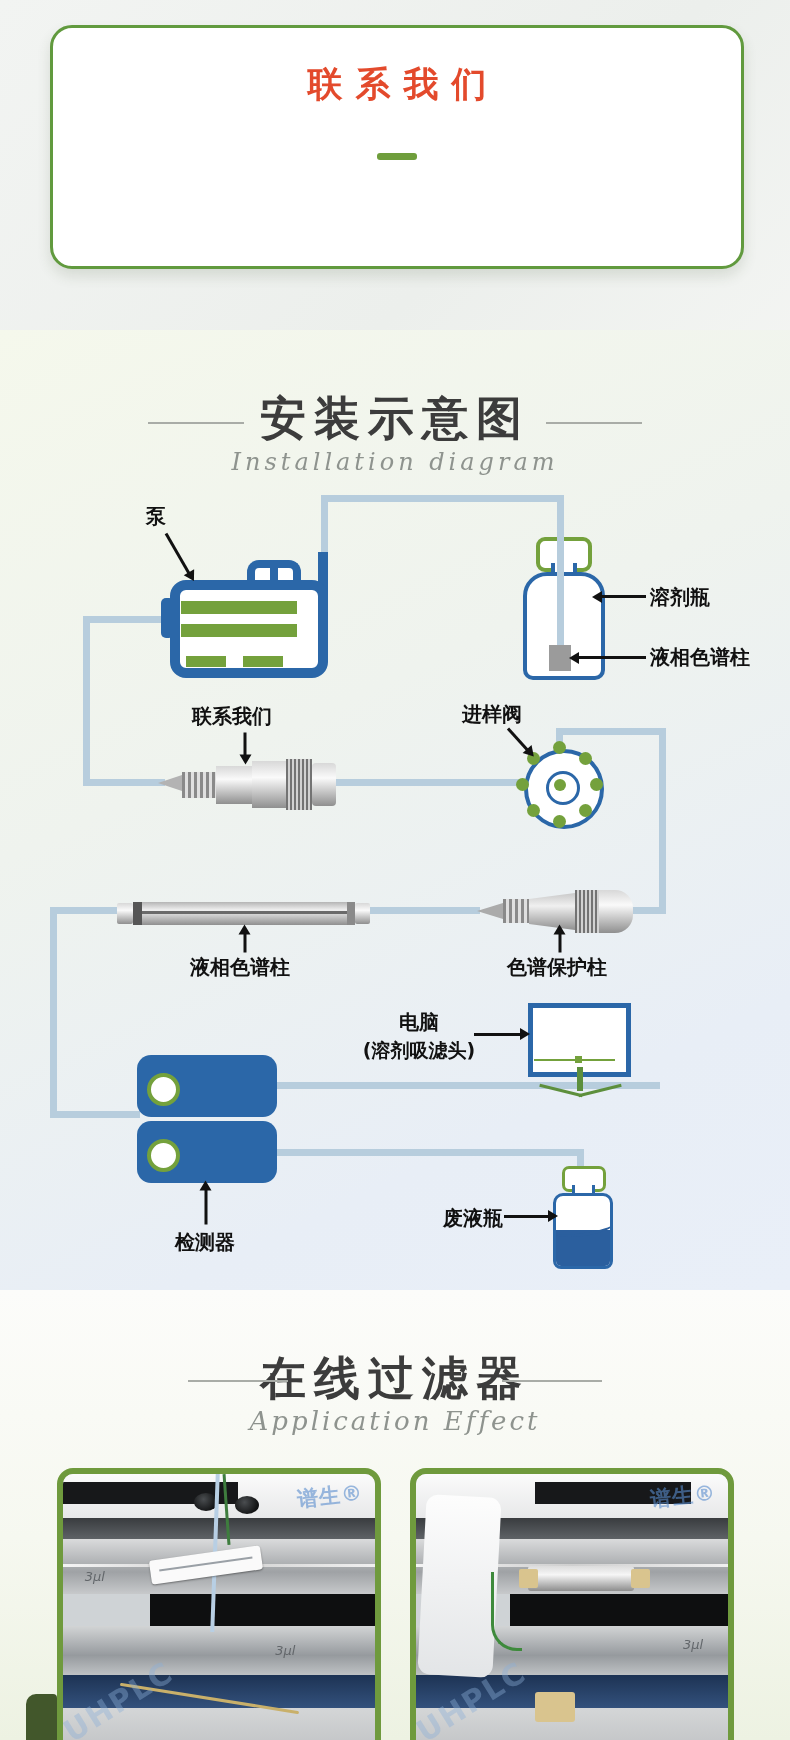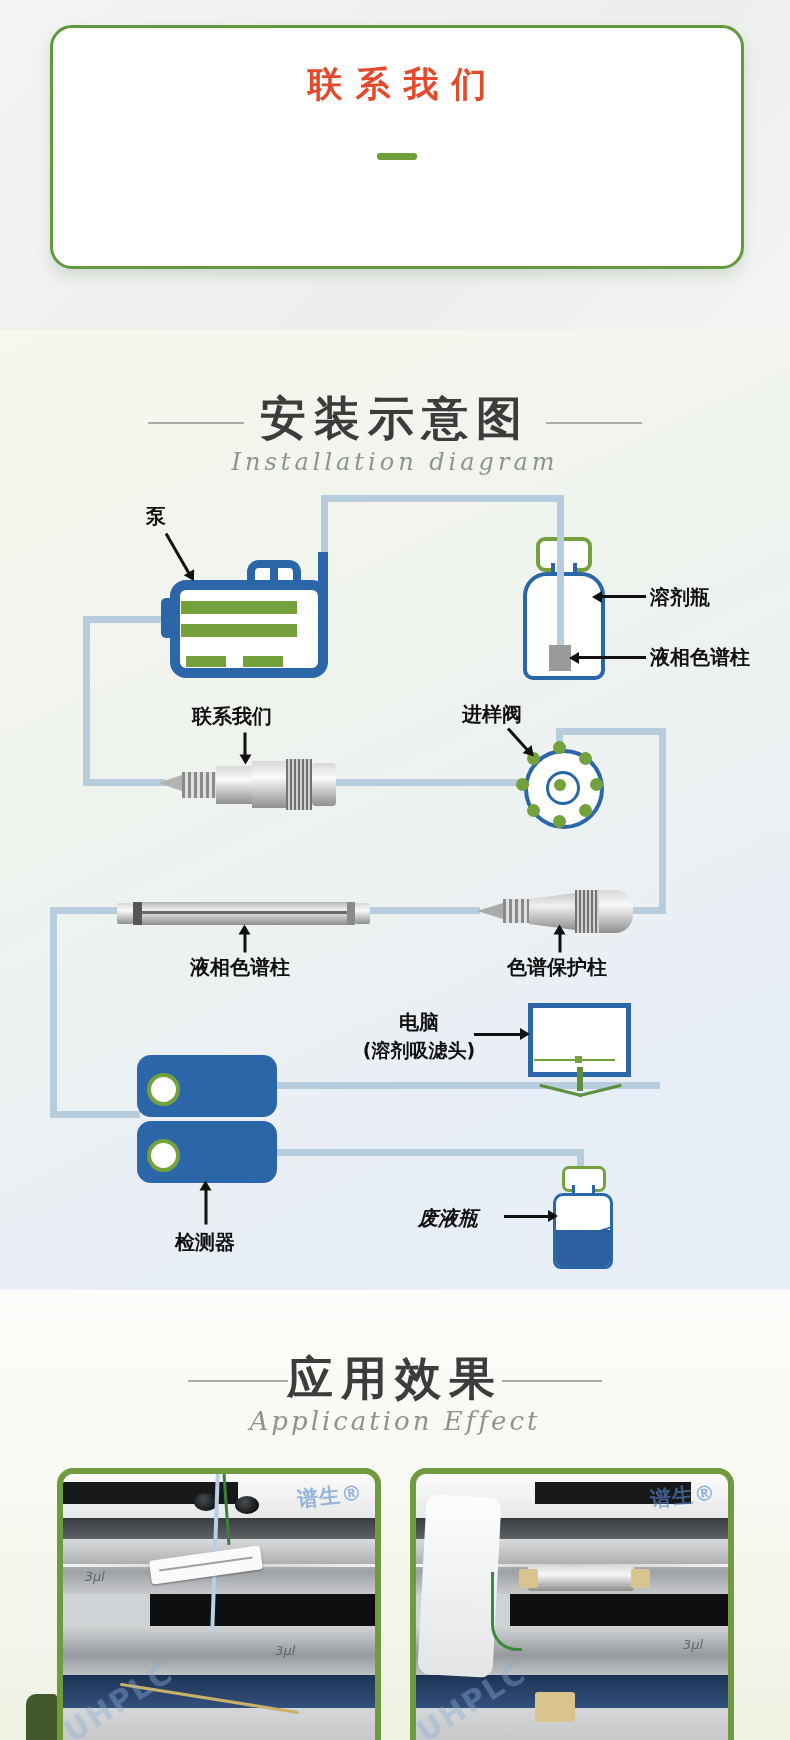--- a/index.html
+++ b/index.html
@@ -239,25 +239,25 @@
 
   <div class="lbl" style="left:360px;top:1008px;width:118px;text-align:center;line-height:1.45;">
     <div>电脑</div>
     <div style="font-size:19px;">(溶剂吸滤头)</div>
   </div>
   <div class="arrow" style="left:474px;top:1033px;width:48px;"></div>
 
   <div class="lbl" style="left:175px;top:1229px;">检测器</div>
   <div class="arrow" style="left:206px;top:1223px;width:36px;transform:rotate(-90deg);"></div>
 
-  <div class="lbl" style="left:418px;top:1205px;font-style:italic;">废液瓶</div>
+  <div class="lbl" style="left:443px;top:1205px;">废液瓶</div>
   <div class="arrow" style="left:504px;top:1215px;width:46px;"></div>
 
   <div class="appsec">
-    <div class="sec-title" style="top:58px;">应用效果</div>
+    <div class="sec-title" style="top:58px;">在线过滤器</div>
     <div class="sec-line" style="left:188px;top:90px;width:100px;"></div>
     <div class="sec-line" style="left:502px;top:90px;width:100px;"></div>
     <div class="sec-sub" style="top:116px;font-size:26px;letter-spacing:3px;">Application Effect</div>
   </div>
 
   <div class="corner-deco"></div>
 
   <div class="photo" style="left:57px;">
     <div class="ph ph-top"></div>
     <div class="ph-topbar" style="left:0;width:56%;"></div>

